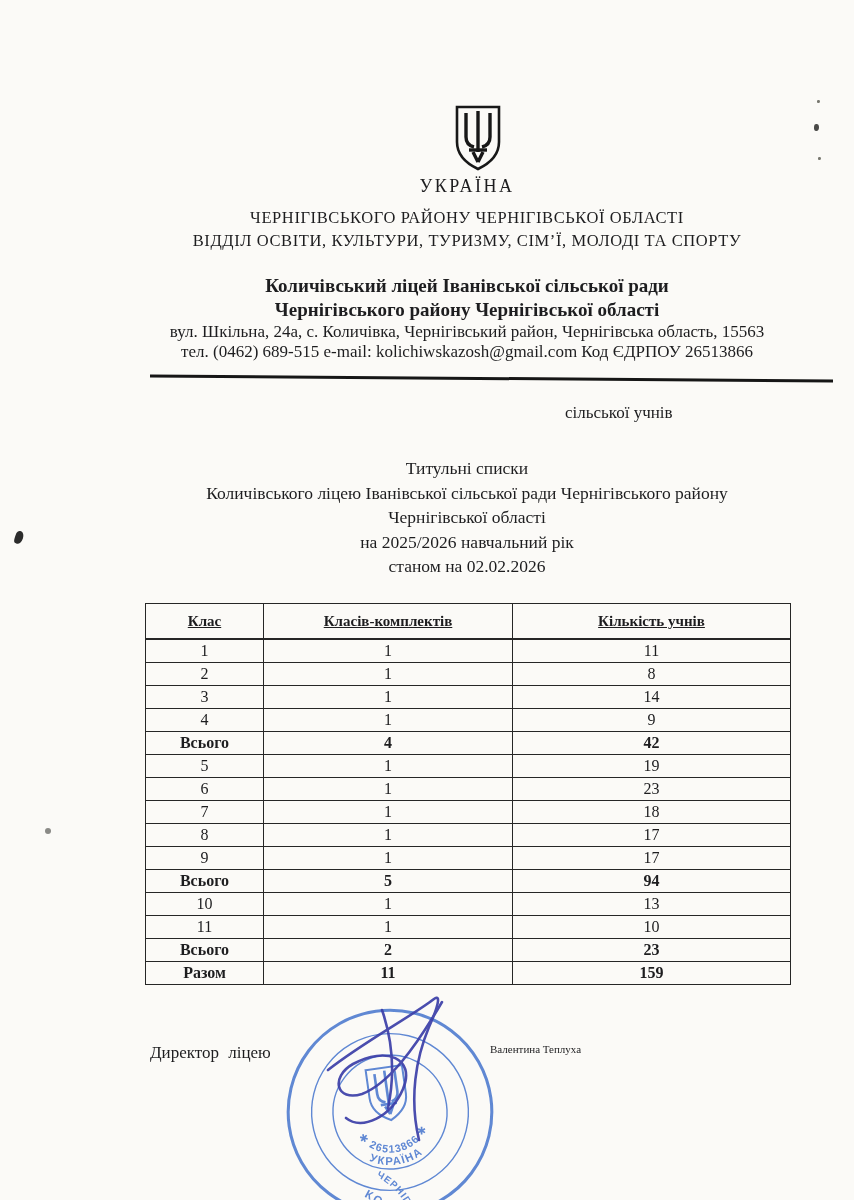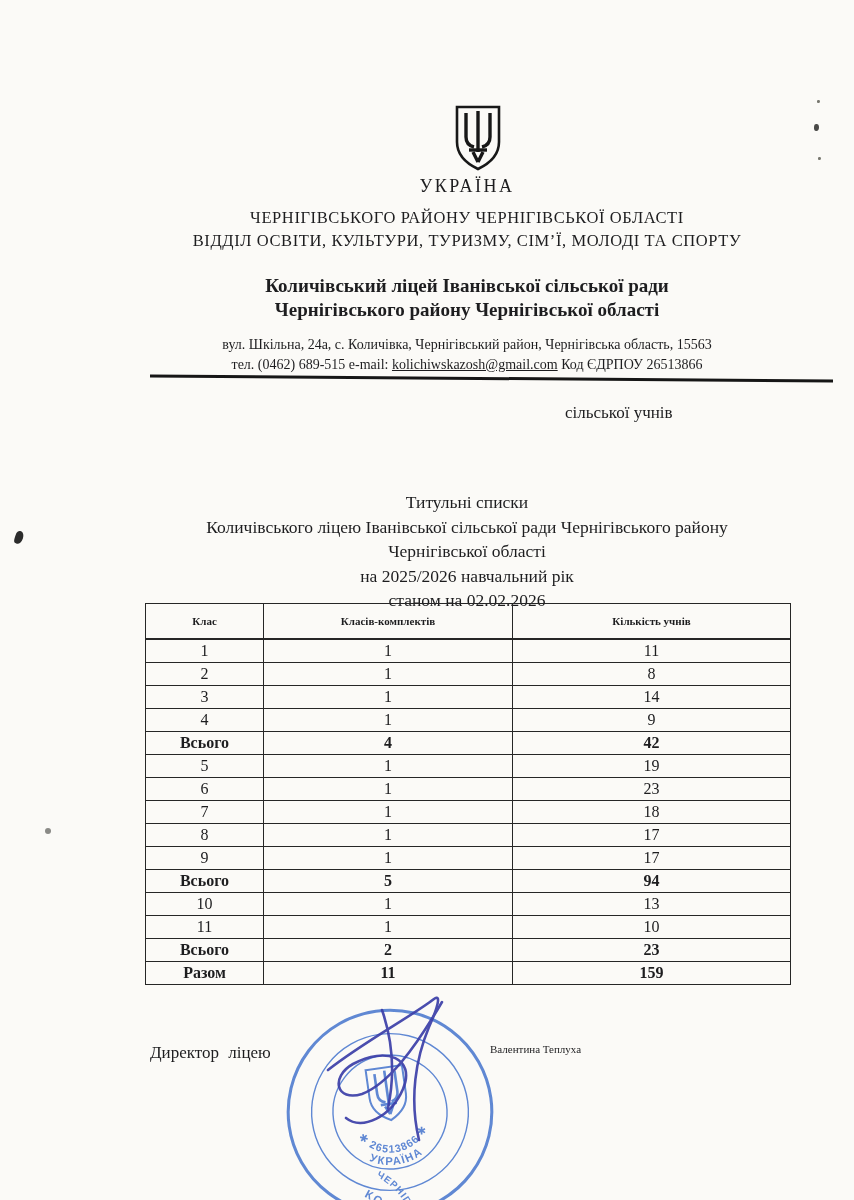--- a/index.html
+++ b/index.html
@@ -9,34 +9,34 @@
     font-family:"Liberation Serif","DejaVu Serif",serif;
     color:#1d1d1f;
   }
   .abs{position:absolute;}
   .centered-col{position:absolute;left:80px;width:774px;text-align:center;}
   
   .country-name{top:176px;font-size:18px;letter-spacing:2.5px;}
   .org-line{font-size:16.5px;letter-spacing:.6px;line-height:22.5px;}
   .org-block{top:207px;}
   .school-block{top:274px;font-weight:bold;font-size:19px;line-height:24px;}
-  .addr-block{top:335px;font-size:14px;line-height:20px;}
-  .email-underline{text-decoration:underline;}
+  .addr-block{top:322px;font-size:17px;line-height:20px;}
+  .email-underline{}
   
   .divider{left:150px;top:377px;width:683px;height:3px;background:#161616;transform:rotate(.4deg);}
   
   .recipient{left:565px;top:401px;width:270px;font-size:17px;line-height:23.5px;text-align:left;}
   
-  .title-block{top:490px;font-size:17.5px;line-height:24.5px;}
+  .title-block{top:456px;font-size:17.5px;line-height:24.5px;}
   
   .tbl-wrap{left:145px;top:603px;}
   table{border-collapse:collapse;table-layout:fixed;}
   th,td{border:1.6px solid #262626;text-align:center;vertical-align:middle;
         font-size:16px;padding:0;height:22px;}
-  th{height:34px;font-size:11px;font-weight:bold;border-bottom-width:2px;}
+  th{height:34px;font-size:15px;font-weight:bold;border-bottom-width:2px;text-decoration:underline;}
   col.c1{width:118px;} col.c2{width:249px;} col.c3{width:278px;}
   tr.total td{font-weight:bold;}
   
   .director{left:150px;top:1043px;font-size:17px;word-spacing:5px;}
   .signer{left:490px;top:1043px;font-size:11px;}
   
   .stamp{left:278px;top:1000px;width:224px;height:224px;transform:rotate(-8deg);opacity:.88;}
   .stamp text{font-family:"Liberation Sans","DejaVu Sans",sans-serif;font-weight:bold;fill:#4b79cf;}
   .sig{left:290px;top:988px;width:210px;height:175px;}
   

